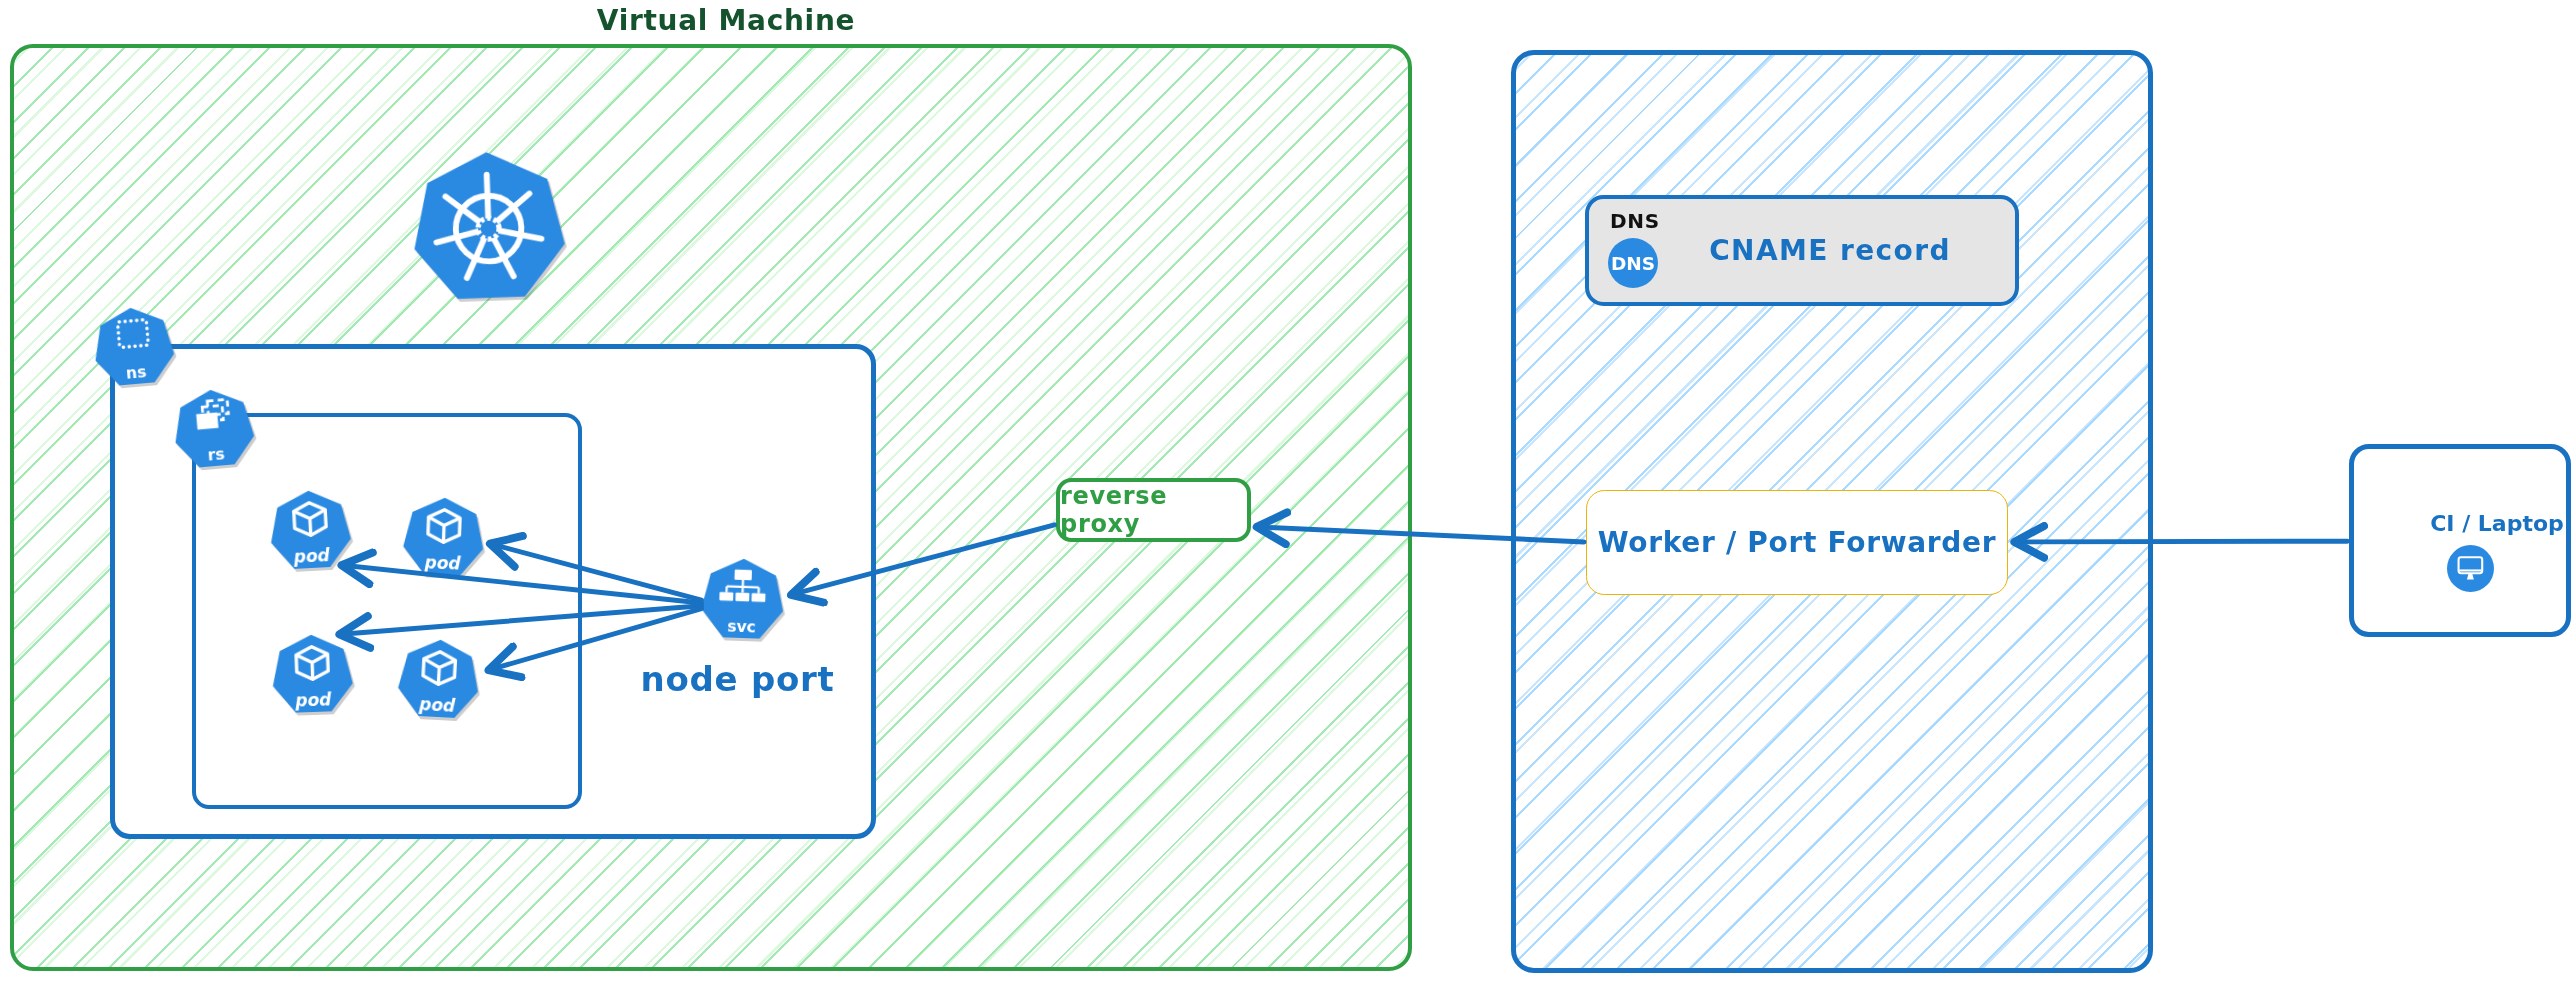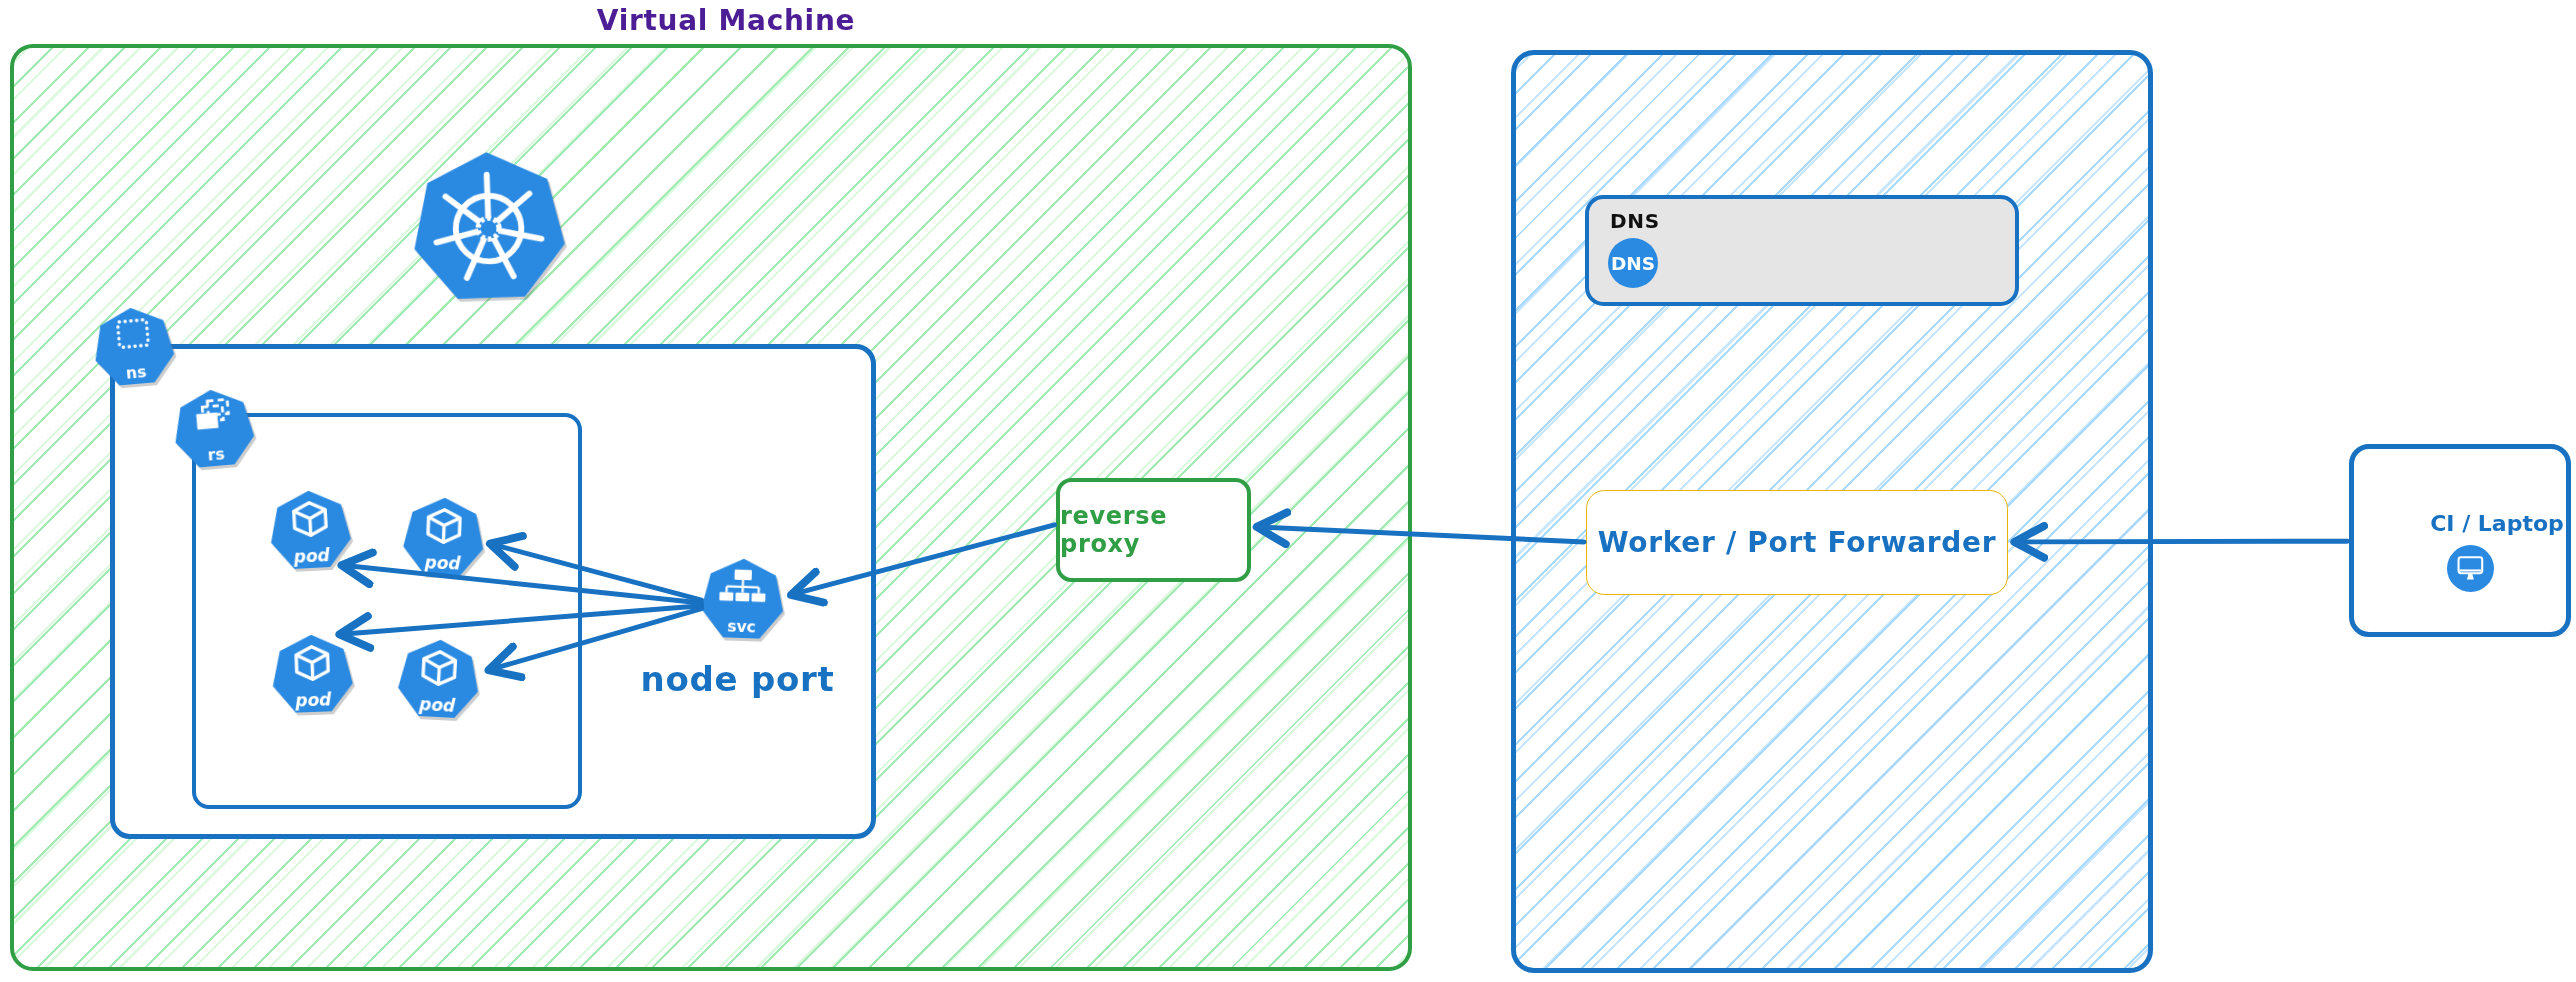--- a/index.html
+++ b/index.html
@@ -26,28 +26,28 @@
     background-image:
       repeating-linear-gradient(135deg, rgba(165,216,255,0.95) 0 2.1px, transparent 2.1px 25.6px),
       repeating-linear-gradient(135deg, rgba(116,192,252,0.4) 8.5px 10.7px, transparent 10.7px 43px);
   }
 
   
   .group-title{
     font-size:28px;font-weight:600;letter-spacing:0.7px;white-space:nowrap;
     transform:translateX(-50%);
   }
-  .vm-title{left:726px;top:4.3px;color:#4c1d95;}
+  .vm-title{left:726px;top:4.3px;color:#14532d;}
   .ext-title{left:1848px;top:5.7px;color:#1971c2;}
 
   
   .card{background:#fff;box-sizing:border-box;display:flex;align-items:center;justify-content:center;}
   .ns-box{left:110px;top:344px;width:756px;height:485px;border:5px solid #1971c2;border-radius:20px;background:#fff;}
   .rs-box{left:192px;top:413px;width:382px;height:388px;border:4.3px solid #1971c2;border-radius:17px;background:#fff;}
-  .rp-box{left:1056px;top:478px;width:195px;height:104px;border:4.3px solid #2f9e44;border-radius:15.6px;}
+  .rp-box{left:1056px;top:478px;width:195px;height:64px;border:4.3px solid #2f9e44;border-radius:15.6px;}
   .rp-box span{color:#2f9e44;font-size:24px;font-weight:600;letter-spacing:0.7px;}
   .dns-card{left:1585px;top:195px;width:426px;height:103px;border:4.3px solid #1971c2;border-radius:18.5px;background:#e5e5e5;}
   .worker-card{left:1586px;top:490px;width:422px;height:105px;border:1px solid #eab308;border-radius:18.5px;}
   .worker-card span{color:#1971c2;font-size:28px;font-weight:600;letter-spacing:0.7px;}
   .ci-box{left:2349px;top:444px;width:222px;height:193px;border:5px solid #1971c2;border-radius:20px;background:#fff;box-sizing:border-box;}
   .ci-label{top:62px;width:100%;text-align:center;color:#1971c2;font-size:22px;font-weight:600;margin-left:37px;}
 
   
   .dns-heading{left:21px;top:10px;color:#111111;font-size:20px;font-weight:700;letter-spacing:0.7px;}
   .badge-circle{
@@ -188,20 +188,23 @@
   <div class="abs node-port">node port</div>
 
   <div class="abs card rp-box">
     <span>reverse proxy</span>
   </div>
 
   <div class="abs dns-card">
     <div class="abs dns-heading">DNS</div>
     <div class="abs badge-circle">
       <span>DNS</span>
+    </div>
+    <div class="abs cname-label">
+      <span>CNAME record</span>
     </div>
   </div>
 
   <div class="abs card worker-card">
     <span>Worker / Port Forwarder</span>
   </div>
 
   <div class="abs ci-box">
     <div class="abs ci-label">CI / Laptop</div>
     <div class="abs ci-circle">

